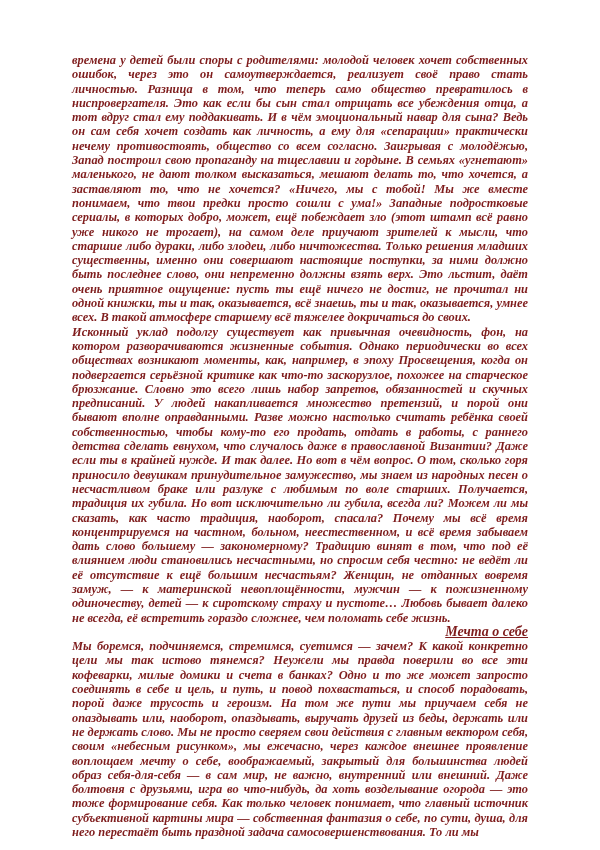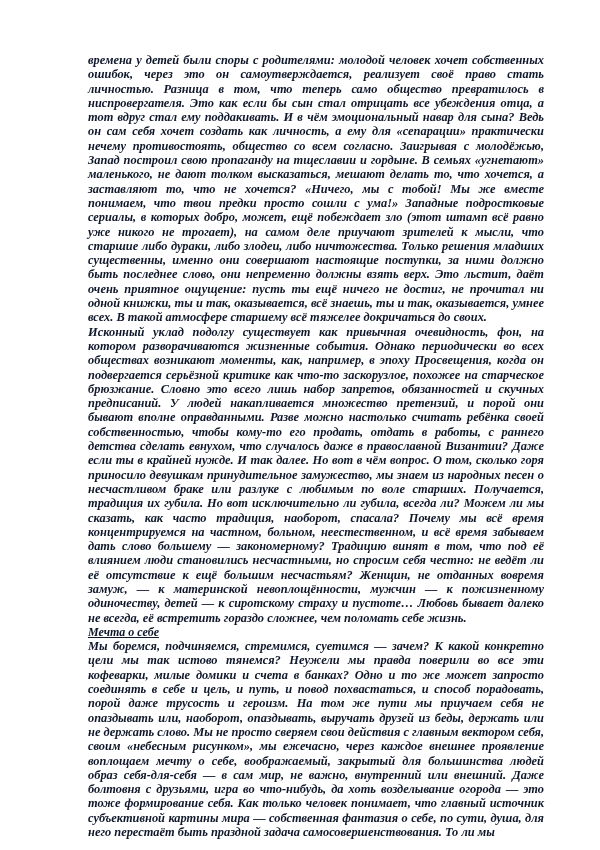--- a/index.html
+++ b/index.html
@@ -11,42 +11,42 @@
     position: relative;
     width: 600px;
     height: 850px;
     background: #ffffff;
     box-sizing: border-box;
     overflow: hidden;
     font-family: "Liberation Serif", "DejaVu Serif", serif;
   }
   .text-block {
     position: absolute;
-    left: 88px;
+    left: 72px;
     top: 53px;
     width: 456px;
-    color: #0f172a;
+    color: #7f1d1d;
     font-style: italic;
     font-weight: bold;
     font-size: 12.4px;
     line-height: 14.3px;
   }
   .para {
     margin: 0;
     text-align: justify;
     text-justify: inter-word;
   }
   .heading {
     margin: 0;
-    font-size: 12px;
+    font-size: 14px;
     line-height: 14.3px;
     font-style: italic;
     font-weight: bold;
     text-decoration: underline;
-    text-align: left;
+    text-align: right;
   }
 </style>
 </head>
 <body>
 
 <div class="page">
   <div class="text-block">
     <p class="para">времена у детей были споры с родителями: молодой человек хочет собственных ошибок, через это он самоутверждается, реализует своё право стать личностью. Разница в том, что теперь само общество превратилось в ниспровергателя. Это как если бы сын стал отрицать все убеждения отца, а тот вдруг стал ему поддакивать. И в чём эмоциональный навар для сына? Ведь он сам себя хочет создать как личность, а ему для «сепарации» практически нечему противостоять, общество со всем согласно. Заигрывая с молодёжью, Запад построил свою пропаганду на тщеславии и гордыне. В семьях «угнетают» маленького, не дают толком высказаться, мешают делать то, что хочется, а заставляют то, что не хочется? «Ничего, мы с тобой! Мы же вместе понимаем, что твои предки просто сошли с ума!» Западные подростковые сериалы, в которых добро, может, ещё побеждает зло (этот штамп всё равно уже никого не трогает), на самом деле приучают зрителей к мысли, что старшие либо дураки, либо злодеи, либо ничтожества. Только решения младших существенны, именно они совершают настоящие поступки, за ними должно быть последнее слово, они непременно должны взять верх. Это льстит, даёт очень приятное ощущение: пусть ты ещё ничего не достиг, не прочитал ни одной книжки, ты и так, оказывается, всё знаешь, ты и так, оказывается, умнее всех. В такой атмосфере старшему всё тяжелее докричаться до своих.</p>
     <p class="para">Исконный уклад подолгу существует как привычная очевидность, фон, на котором разворачиваются жизненные события. Однако периодически во всех обществах возникают моменты, как, например, в эпоху Просвещения, когда он подвергается серьёзной критике как что-то заскорузлое, похожее на старческое брюзжание. Словно это всего лишь набор запретов, обязанностей и скучных предписаний. У людей накапливается множество претензий, и порой они бывают вполне оправданными. Разве можно настолько считать ребёнка своей собственностью, чтобы кому-то его продать, отдать в работы, с раннего детства сделать евнухом, что случалось даже в православной Византии? Даже если ты в крайней нужде. И так далее. Но вот в чём вопрос. О том, сколько горя приносило девушкам принудительное замужество, мы знаем из народных песен о несчастливом браке или разлуке с любимым по воле старших. Получается, традиция их губила. Но вот исключительно ли губила, всегда ли? Можем ли мы сказать, как часто традиция, наоборот, спасала? Почему мы всё время концентрируемся на частном, больном, неестественном, и всё время забываем дать слово большему — закономерному? Традицию винят в том, что под её влиянием люди становились несчастными, но спросим себя честно: не ведёт ли её отсутствие к ещё большим несчастьям? Женщин, не отданных вовремя замуж, — к материнской невоплощённости, мужчин — к пожизненному одиночеству, детей — к сиротскому страху и пустоте… Любовь бывает далеко не всегда, её встретить гораздо сложнее, чем поломать себе жизнь.</p>
     <h2 class="heading">Мечта о себе</h2>

